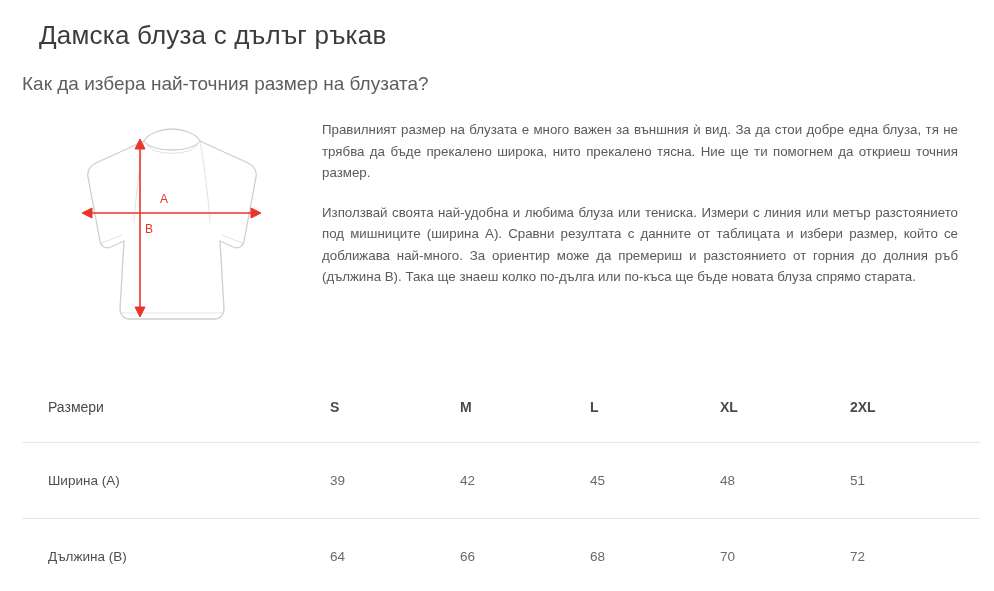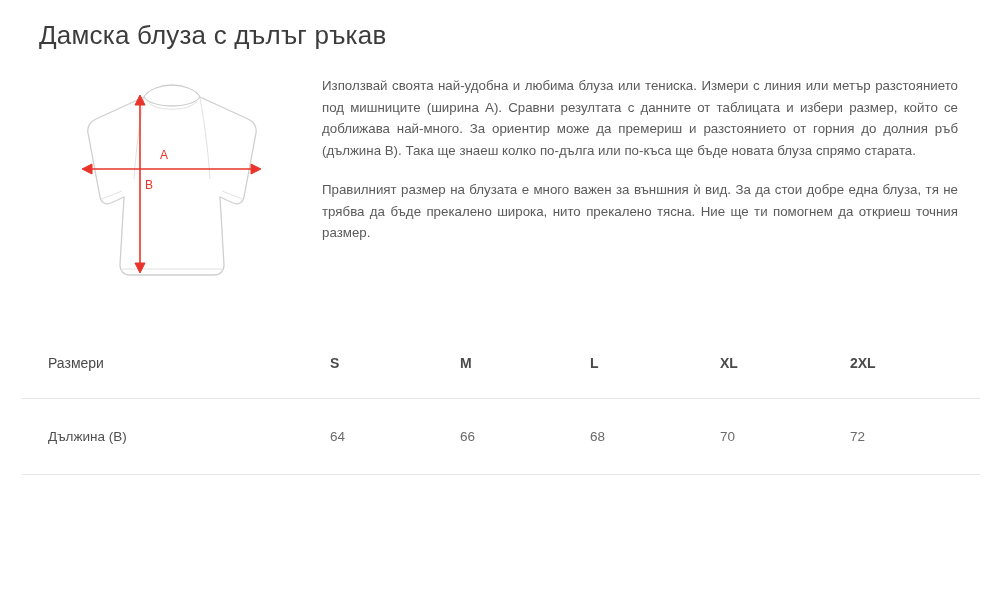--- a/index.html
+++ b/index.html
@@ -101,20 +101,21 @@
   .size-table tbody tr:last-child td {
     border-bottom: 1px solid #e6e6e6;
   }
 </style>
 </head>
 <body>
 
 <div class="page">
 
   <h1 class="title">Дамска блуза с дълъг ръкав</h1>
+  <h2 class="subtitle">Как да избера най-точния размер на блузата?</h2>
 
   <div class="content-row">
 
     <div class="figure">
       <svg width="240" height="215" viewBox="0 0 240 215">
 
         <path d="M92 18 C96 10, 110 6, 120 6 C130 6, 144 10, 148 18
                  L196 40 C202 43, 205 48, 204 54
                  L192 118 C191 124, 186 126, 181 124 L168 118
                  L172 186 C172 192, 168 196, 162 196
@@ -143,39 +144,47 @@
         <g stroke="#e8342a" fill="#e8342a">
           <line x1="88" y1="24" x2="88" y2="186" stroke-width="1.6"></line>
           <polygon points="88,16 83,26 93,26"></polygon>
           <polygon points="88,194 83,184 93,184"></polygon>
         </g>
         <text x="93" y="110" font-family="Liberation Sans, sans-serif" font-size="12" fill="#e8342a">B</text>
       </svg>
     </div>
 
     <div class="text-col">
+      <p class="para">Правилният размер на блузата е много важен за външния ѝ вид. За да стои добре една блуза, тя не трябва да бъде прекалено широка, нито прекалено тясна. Ние ще ти помогнем да откриеш точния размер.</p>
       <p class="para">Използвай своята най-удобна и любима блуза или тениска. Измери с линия или метър разстоянието под мишниците (ширина A). Сравни резултата с данните от таблицата и избери размер, който се доближава най-много. За ориентир може да премериш и разстоянието от горния до долния ръб (дължина B). Така ще знаеш колко по-дълга или по-къса ще бъде новата блуза спрямо старата.</p>
-      <p class="para">Правилният размер на блузата е много важен за външния ѝ вид. За да стои добре една блуза, тя не трябва да бъде прекалено широка, нито прекалено тясна. Ние ще ти помогнем да откриеш точния размер.</p>
     </div>
 
   </div>
 
   <table class="size-table">
     <thead>
       <tr>
         <th class="col-label rowhead">Размери</th>
         <th class="col-size">S</th>
         <th class="col-size">M</th>
         <th class="col-size">L</th>
         <th class="col-size">XL</th>
         <th class="col-size">2XL</th>
       </tr>
     </thead>
     <tbody>
       <tr>
+        <td class="col-label rowhead">Ширина (A)</td>
+        <td class="col-size">39</td>
+        <td class="col-size">42</td>
+        <td class="col-size">45</td>
+        <td class="col-size">48</td>
+        <td class="col-size">51</td>
+      </tr>
+      <tr>
         <td class="col-label rowhead">Дължина (B)</td>
         <td class="col-size">64</td>
         <td class="col-size">66</td>
         <td class="col-size">68</td>
         <td class="col-size">70</td>
         <td class="col-size">72</td>
       </tr>
     </tbody>
   </table>
 

